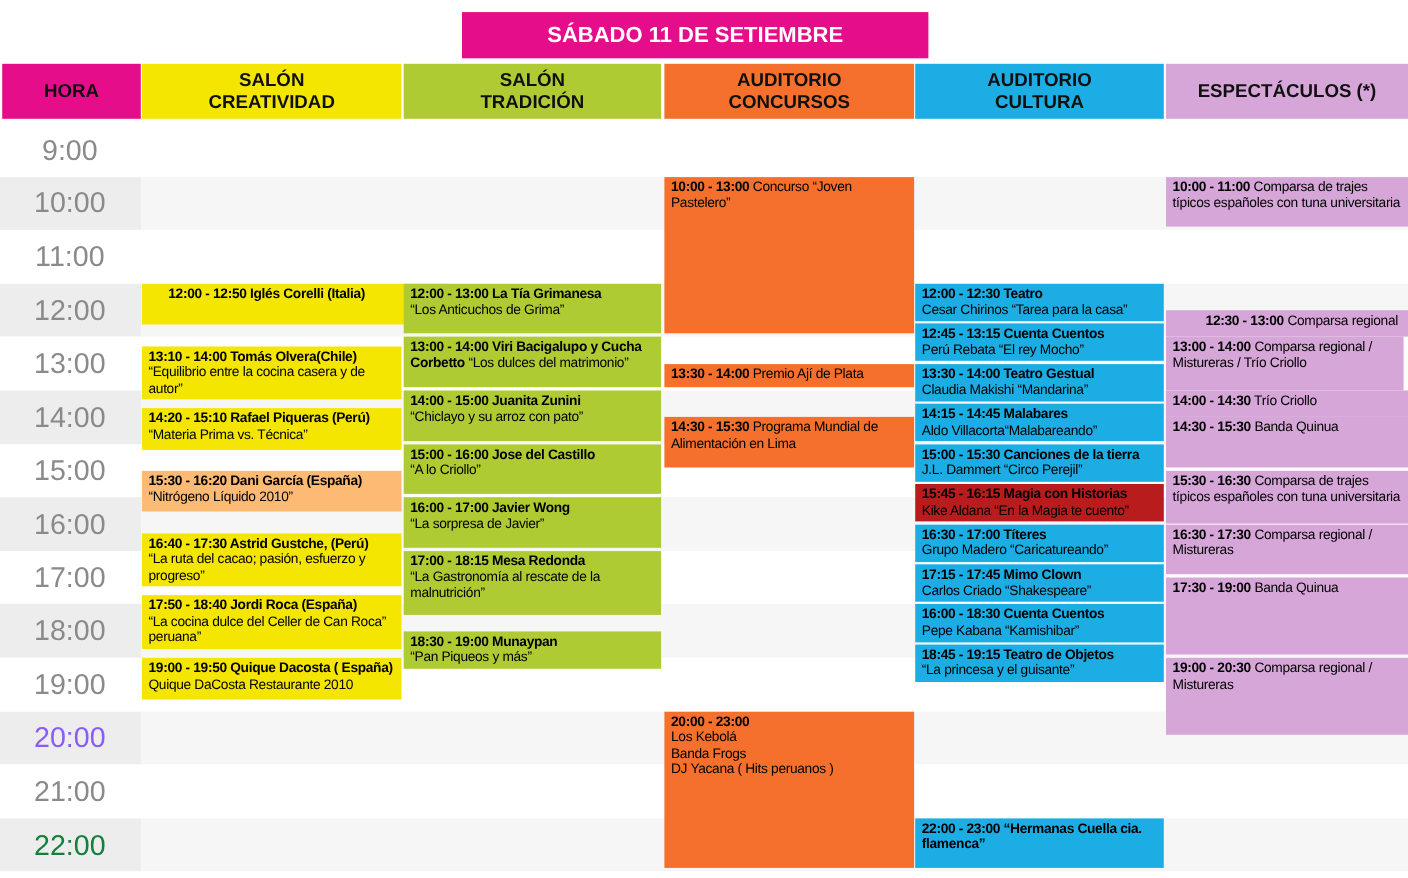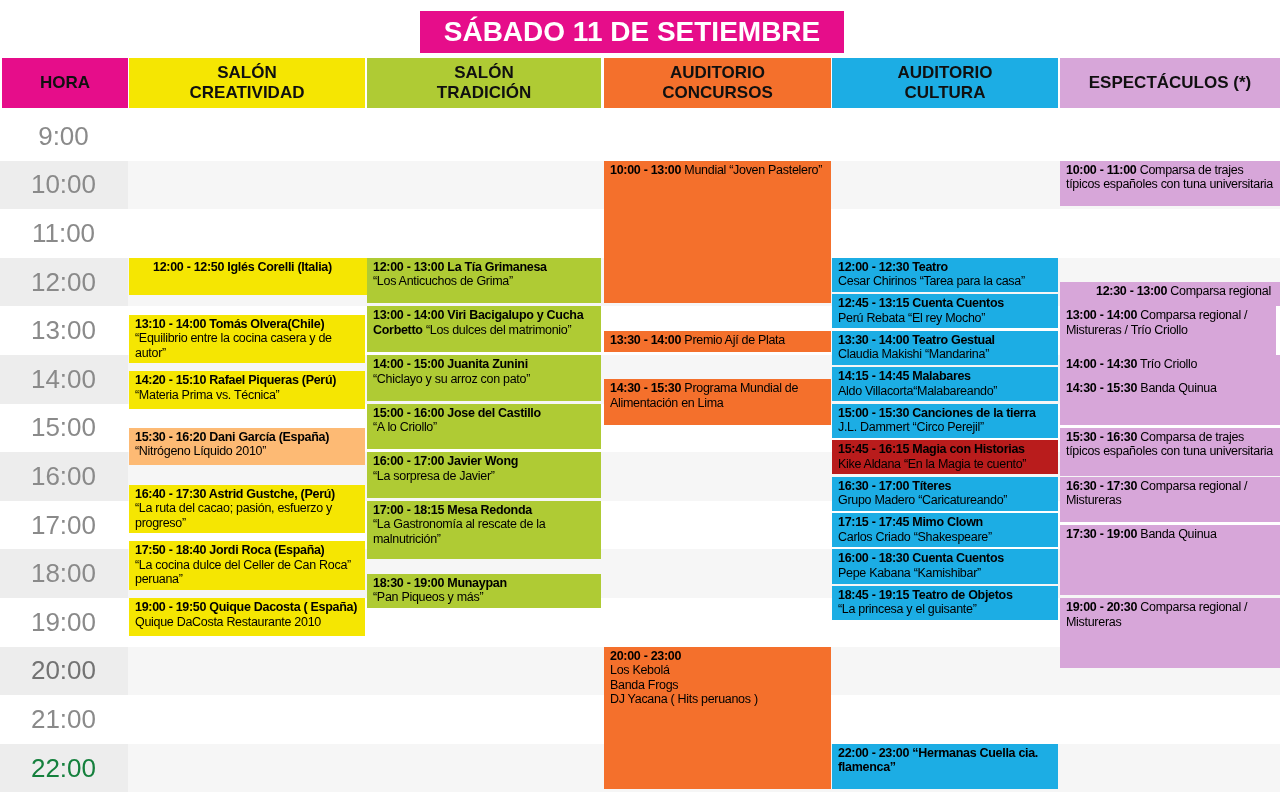--- a/index.html
+++ b/index.html
@@ -13,21 +13,21 @@
   .stripe{position:absolute;left:0;width:1280px;z-index:0;}
   .hour-label{
     position:absolute;left:0;width:127px;display:flex;align-items:center;justify-content:center;
     font-size:26px;letter-spacing:0;z-index:1;
   }
 
   .title-banner{
     position:absolute;left:420px;top:11px;width:424px;height:42px;
     display:flex;align-items:center;justify-content:center;z-index:3;
   }
-  .title-banner span{color:#fff;font-weight:bold;font-size:28px;white-space:nowrap;}
+  .title-banner span{color:#fff;font-weight:bold;font-size:20px;white-space:nowrap;}
 
   .header-cell{
     position:absolute;top:58px;height:50px;display:flex;align-items:center;justify-content:center;
     text-align:center;z-index:2;
   }
   .header-cell .hlabel{
     font-weight:bold;font-size:17px;line-height:20px;color:#101010;white-space:pre-line;
   }
 
   .ev{
@@ -59,21 +59,21 @@
       <div class="hour-label" style="top: 403.6px; height: 48.6px; color: rgb(138, 138, 138);">15:00</div>
       <div class="stripe" style="top: 452.2px; height: 48.6px; background: linear-gradient(to right, rgb(237, 237, 237) 0px, rgb(237, 237, 237) 128px, rgb(246, 246, 246) 128px);"></div>
       <div class="hour-label" style="top: 452.2px; height: 48.6px; color: rgb(138, 138, 138);">16:00</div>
       <div class="stripe" style="top: 500.8px; height: 48.6px; background: rgb(255, 255, 255);"></div>
       <div class="hour-label" style="top: 500.8px; height: 48.6px; color: rgb(138, 138, 138);">17:00</div>
       <div class="stripe" style="top: 549.4px; height: 48.6px; background: linear-gradient(to right, rgb(237, 237, 237) 0px, rgb(237, 237, 237) 128px, rgb(246, 246, 246) 128px);"></div>
       <div class="hour-label" style="top: 549.4px; height: 48.6px; color: rgb(138, 138, 138);">18:00</div>
       <div class="stripe" style="top: 598px; height: 48.6px; background: rgb(255, 255, 255);"></div>
       <div class="hour-label" style="top: 598px; height: 48.6px; color: rgb(138, 138, 138);">19:00</div>
       <div class="stripe" style="top: 646.6px; height: 48.6px; background: linear-gradient(to right, rgb(237, 237, 237) 0px, rgb(237, 237, 237) 128px, rgb(246, 246, 246) 128px);"></div>
-      <div class="hour-label" style="top: 646.6px; height: 48.6px; color: #737373;">20:00</div>
+      <div class="hour-label" style="top: 646.6px; height: 48.6px; color: #8b5cf6;">20:00</div>
       <div class="stripe" style="top: 695.2px; height: 48.6px; background: rgb(255, 255, 255);"></div>
       <div class="hour-label" style="top: 695.2px; height: 48.6px; color: rgb(138, 138, 138);">21:00</div>
       <div class="stripe" style="top: 743.8px; height: 48.6px; background: linear-gradient(to right, rgb(237, 237, 237) 0px, rgb(237, 237, 237) 128px, rgb(246, 246, 246) 128px);"></div>
       <div class="hour-label" style="top: 743.8px; height: 48.6px; color: #15803d;">22:00</div>
     </div>
 
   <div class="title-banner" style="background: rgb(230, 13, 138);">
     <span>SÁBADO 11 DE SETIEMBRE</span>
   </div>
 
@@ -109,21 +109,21 @@
       <div class="ev" style="left: 129px; width: 236px; top: 484.6px; min-height: 37.5px; background: rgb(245, 230, 2);"><b>16:40 - 17:30 Astrid Gustche, (Perú)</b><br><span class="detail">“La ruta del cacao; pasión, esfuerzo y progreso”</span></div>
       <div class="ev" style="left: 129px; width: 236px; top: 541.3px; min-height: 37.5px; background: rgb(245, 230, 2);"><b>17:50 - 18:40 Jordi Roca (España)</b><br><span class="detail">“La cocina dulce del Celler de Can Roca” peruana”</span></div>
       <div class="ev" style="left: 129px; width: 236px; top: 598px; min-height: 37.5px; background: rgb(245, 230, 2);"><b>19:00 - 19:50 Quique Dacosta ( España)</b> <span class="detail">Quique DaCosta Restaurante 2010</span></div>
       <div class="ev" style="left: 367px; width: 234px; top: 257.8px; min-height: 45.6px; background: rgb(175, 203, 52);"><b>12:00 - 13:00 La Tía Grimanesa</b><br><span class="detail">“Los Anticuchos de Grima”</span></div>
       <div class="ev" style="left: 367px; width: 234px; top: 306.4px; min-height: 45.6px; background: rgb(175, 203, 52);"><b>13:00 - 14:00 Viri Bacigalupo y Cucha Corbetto</b> <span class="detail">“Los dulces del matrimonio”</span></div>
       <div class="ev" style="left: 367px; width: 234px; top: 355px; min-height: 45.6px; background: rgb(175, 203, 52);"><b>14:00 - 15:00 Juanita Zunini</b><br><span class="detail">“Chiclayo y su arroz con pato”</span></div>
       <div class="ev" style="left: 367px; width: 234px; top: 403.6px; min-height: 45.6px; background: rgb(175, 203, 52);"><b>15:00 - 16:00 Jose del Castillo</b><br><span class="detail">“A lo Criollo”</span></div>
       <div class="ev" style="left: 367px; width: 234px; top: 452.2px; min-height: 45.6px; background: rgb(175, 203, 52);"><b>16:00 - 17:00 Javier Wong</b><br><span class="detail">“La sorpresa de Javier”</span></div>
       <div class="ev" style="left: 367px; width: 234px; top: 500.8px; min-height: 57.75px; background: rgb(175, 203, 52);"><b>17:00 - 18:15 Mesa Redonda</b><br><span class="detail">“La Gastronomía al rescate de la malnutrición”</span></div>
       <div class="ev" style="left: 367px; width: 234px; top: 573.7px; min-height: 21.3px; background: rgb(175, 203, 52);"><b>18:30 - 19:00 Munaypan</b><br><span class="detail">“Pan Piqueos y más”</span></div>
-      <div class="ev" style="left: 604px; width: 227px; top: 160.6px; min-height: 142.8px; background: rgb(244, 112, 44);"><b>10:00 - 13:00</b> <span class="detail">Mundial “Joven Pastelero”</span></div>
+      <div class="ev" style="left: 604px; width: 227px; top: 160.6px; min-height: 142.8px; background: rgb(244, 112, 44);"><b>10:00 - 13:00</b> <span class="detail">Concurso “Joven Pastelero”</span></div>
       <div class="ev" style="left: 604px; width: 227px; top: 330.7px; min-height: 21.3px; background: rgb(244, 112, 44);"><b>13:30 - 14:00</b> <span class="detail">Premio Ají de Plata</span></div>
       <div class="ev" style="left: 604px; width: 227px; top: 379.3px; min-height: 45.6px; background: rgb(244, 112, 44);"><b>14:30 - 15:30</b> <span class="detail">Programa Mundial de Alimentación en Lima</span></div>
       <div class="ev" style="left: 604px; width: 227px; top: 646.6px; min-height: 142.8px; background: rgb(244, 112, 44);"><b>20:00 - 23:00</b><br><span class="detail">Los Kebolá
 Banda Frogs
 DJ Yacana ( Hits peruanos )</span></div>
       <div class="ev" style="left: 832px; width: 226px; top: 257.8px; min-height: 21.3px; background: rgb(28, 173, 228);"><b>12:00 - 12:30 Teatro</b><br><span class="detail">Cesar Chirinos “Tarea para la casa”</span></div>
       <div class="ev" style="left: 832px; width: 226px; top: 294.25px; min-height: 21.3px; background: rgb(28, 173, 228);"><b>12:45 - 13:15 Cuenta Cuentos</b><br><span class="detail">Perú Rebata “El rey Mocho”</span></div>
       <div class="ev" style="left: 832px; width: 226px; top: 330.7px; min-height: 21.3px; background: rgb(28, 173, 228);"><b>13:30 - 14:00 Teatro Gestual</b><br><span class="detail">Claudia Makishi “Mandarina”</span></div>
       <div class="ev" style="left: 832px; width: 226px; top: 367.15px; min-height: 21.3px; background: rgb(28, 173, 228);"><b>14:15 - 14:45 Malabares</b><br><span class="detail">Aldo Villacorta“Malabareando”</span></div>
       <div class="ev" style="left: 832px; width: 226px; top: 403.6px; min-height: 21.3px; background: rgb(28, 173, 228);"><b>15:00 - 15:30 Canciones de la tierra</b><br><span class="detail">J.L. Dammert “Circo Perejil”</span></div>

